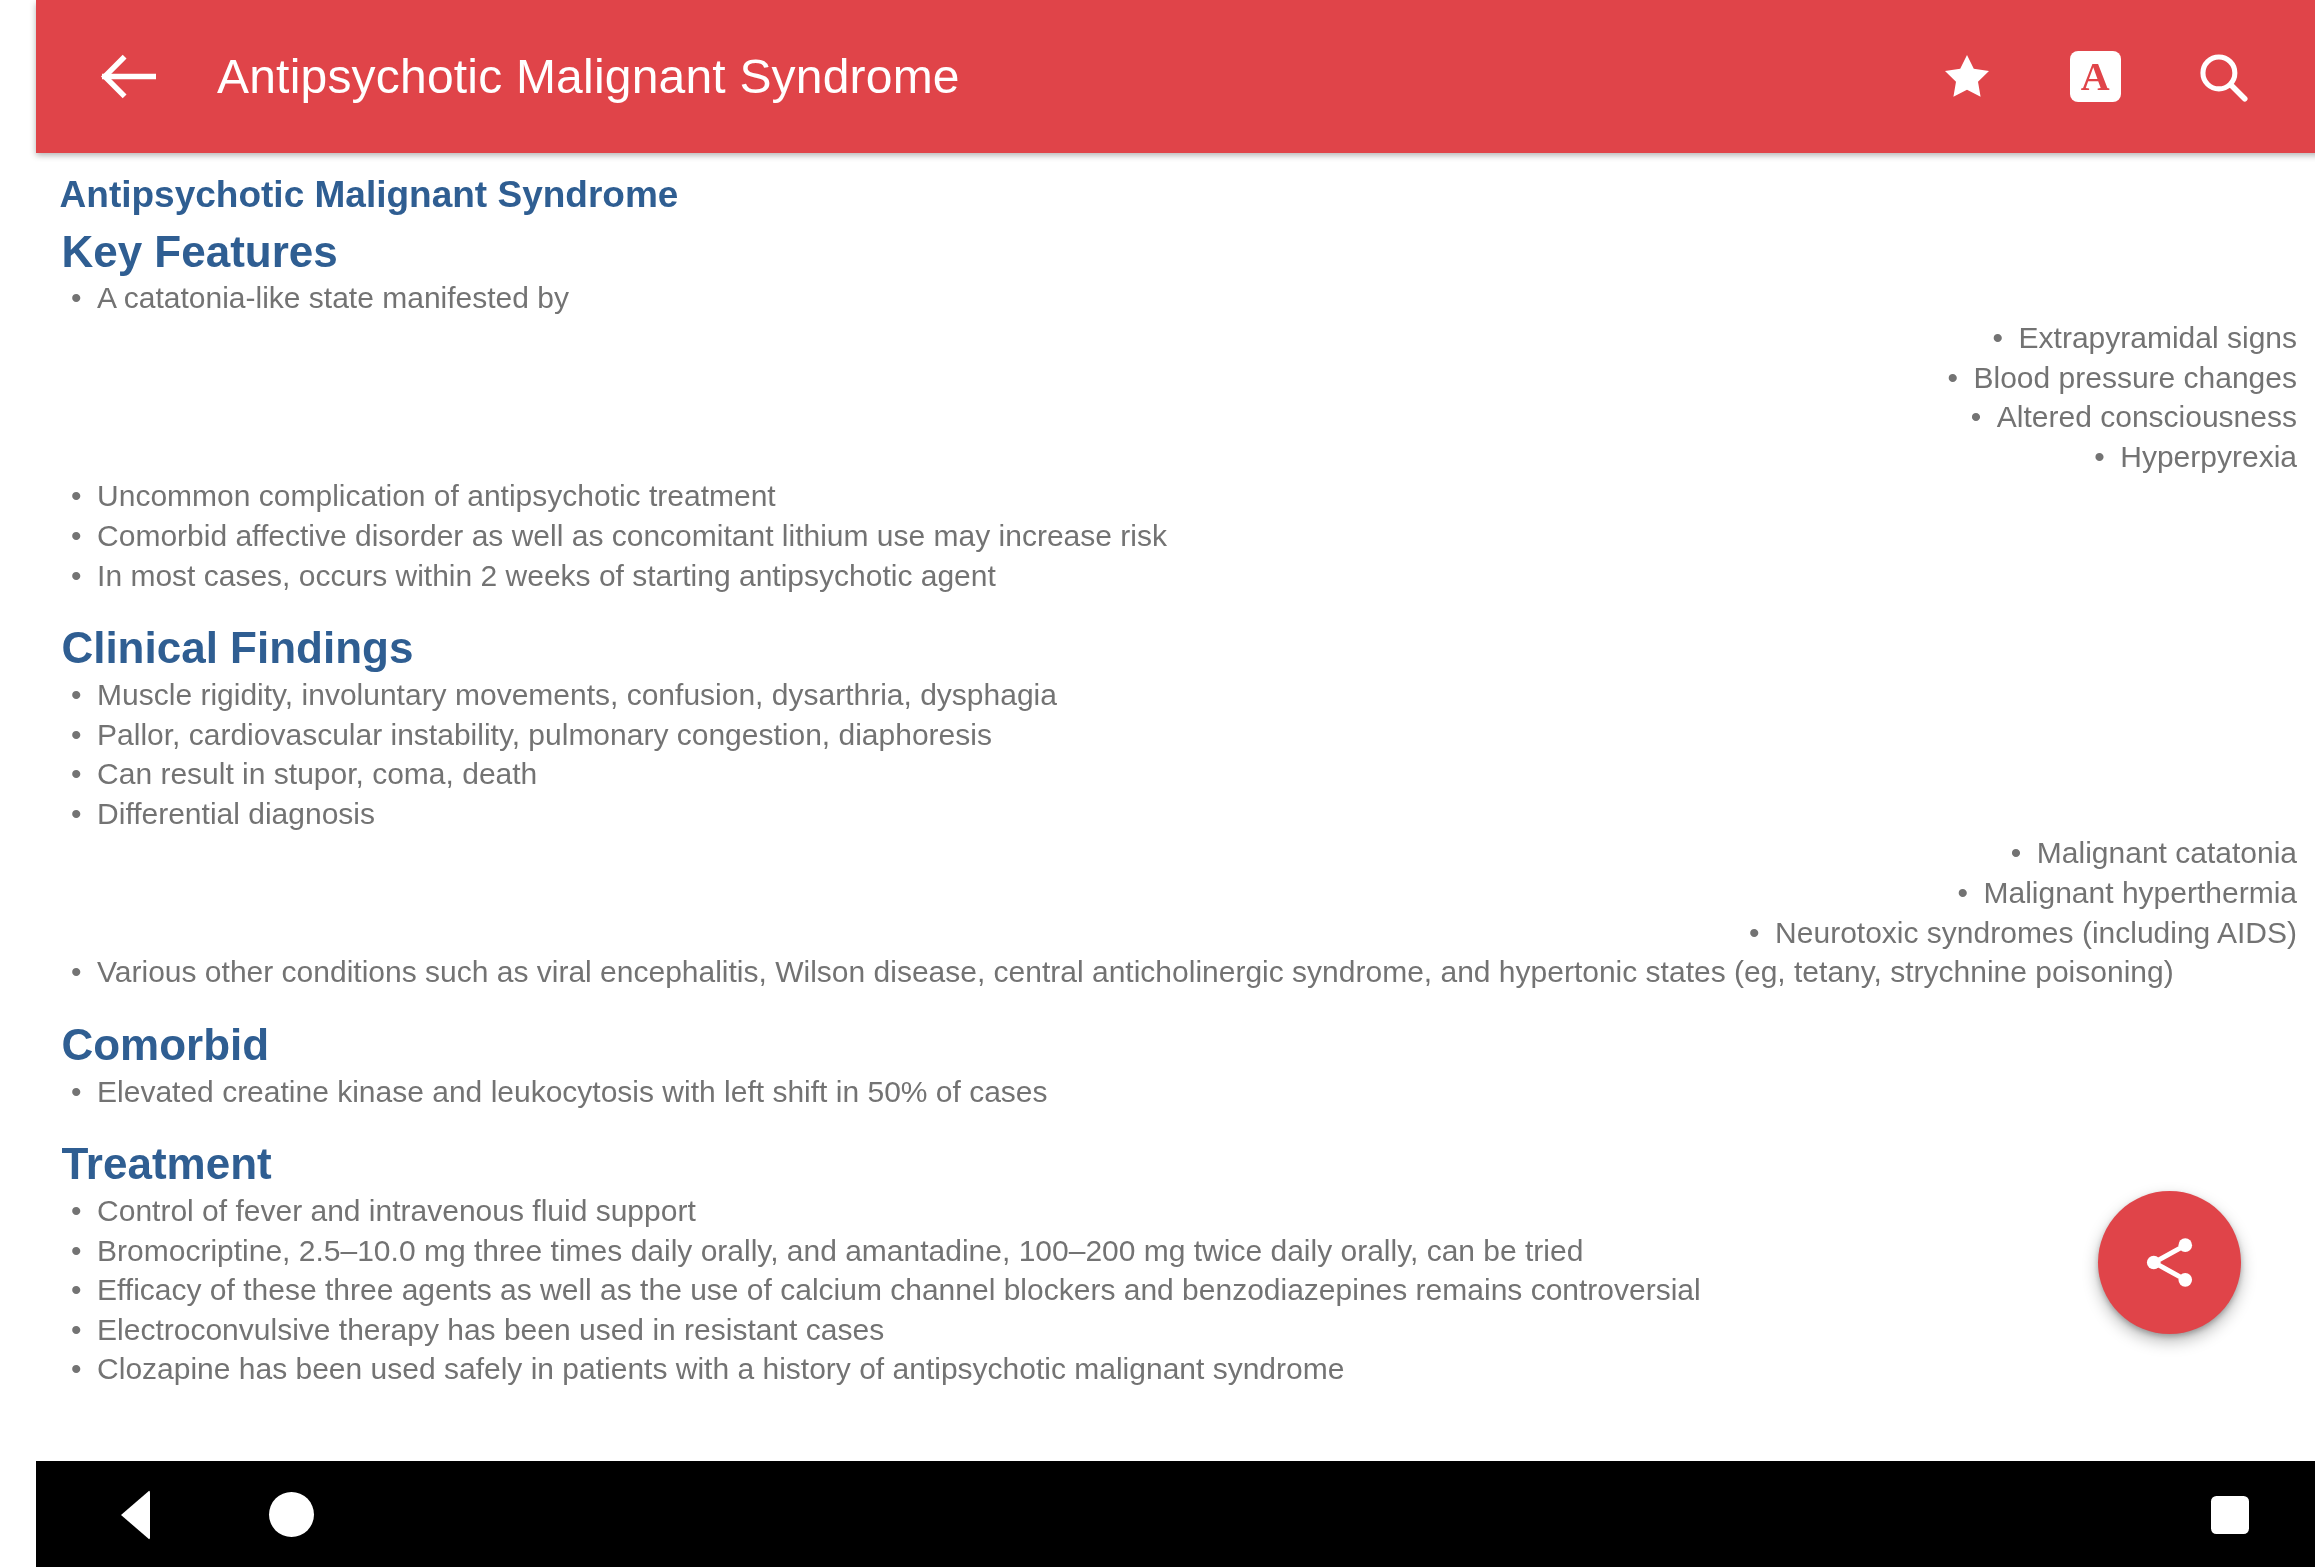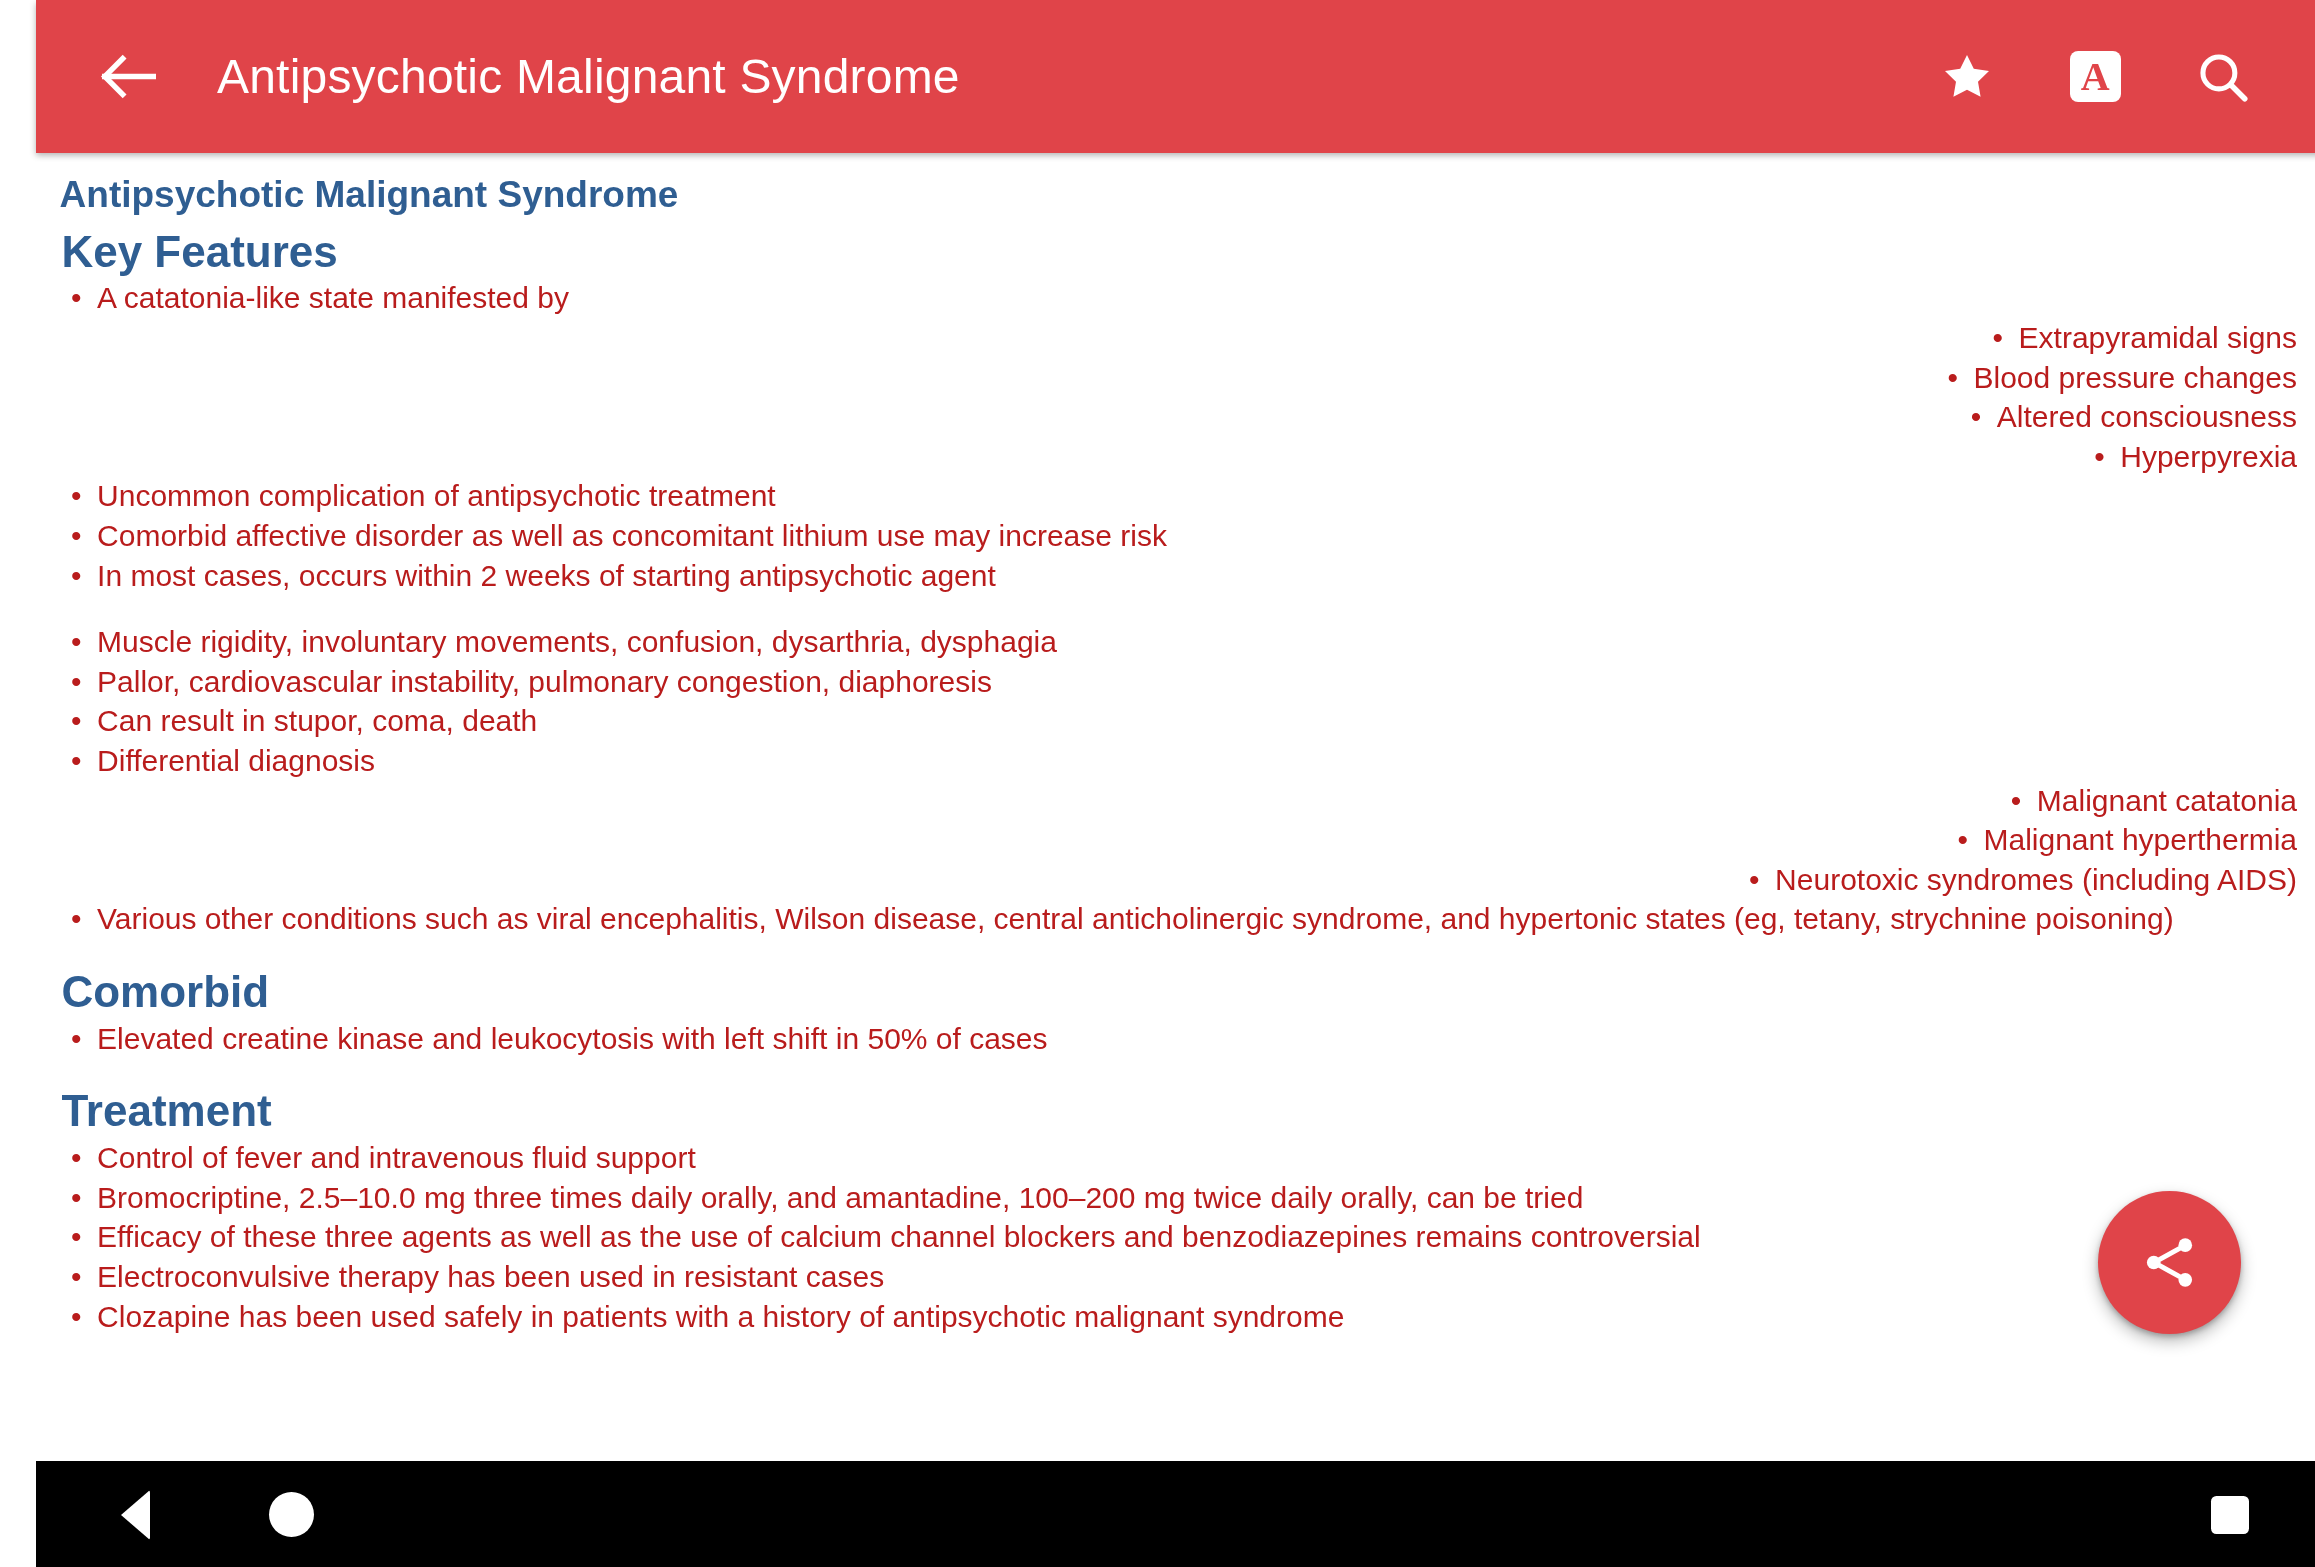--- a/index.html
+++ b/index.html
@@ -104,21 +104,21 @@
     font-size: 44px;
     font-weight: 700;
     line-height: 1.2;
     margin: 0;
     padding-left: 5.4px;
   }
   .section-gap {
     height: 27px;
   }
   .bullet {
-    color: #b91c1c;
+    color: #737373;
     font-size: 30px;
     line-height: 1.32;
     font-weight: 400;
     margin: 0;
     padding-left: 33px;
     text-indent: -18px;
     max-width: 2234px;
   }
   .bullet.sub {
     padding-left: 43px;
@@ -231,20 +231,21 @@
         <div class="section-head">Key Features</div>
         <div class="bullet"><span class="dot">• </span><span>A catatonia-like state manifested by</span></div>
         <div class="bullet sub"><span class="dot">• </span><span>Extrapyramidal signs</span></div>
         <div class="bullet sub"><span class="dot">• </span><span>Blood pressure changes</span></div>
         <div class="bullet sub"><span class="dot">• </span><span>Altered consciousness</span></div>
         <div class="bullet sub"><span class="dot">• </span><span>Hyperpyrexia</span></div>
         <div class="bullet"><span class="dot">• </span><span>Uncommon complication of antipsychotic treatment</span></div>
         <div class="bullet"><span class="dot">• </span><span>Comorbid affective disorder as well as concomitant lithium use may increase risk</span></div>
         <div class="bullet"><span class="dot">• </span><span>In most cases, occurs within 2 weeks of starting antipsychotic agent</span></div>
         <div class="section-gap"></div>
+        <div class="section-head">Clinical Findings</div>
         <div class="bullet"><span class="dot">• </span><span>Muscle rigidity, involuntary movements, confusion, dysarthria, dysphagia</span></div>
         <div class="bullet"><span class="dot">• </span><span>Pallor, cardiovascular instability, pulmonary congestion, diaphoresis</span></div>
         <div class="bullet"><span class="dot">• </span><span>Can result in stupor, coma, death</span></div>
         <div class="bullet"><span class="dot">• </span><span>Differential diagnosis</span></div>
         <div class="bullet sub"><span class="dot">• </span><span>Malignant catatonia</span></div>
         <div class="bullet sub"><span class="dot">• </span><span>Malignant hyperthermia</span></div>
         <div class="bullet sub"><span class="dot">• </span><span>Neurotoxic syndromes (including AIDS)</span></div>
         <div class="bullet"><span class="dot">• </span><span>Various other conditions such as viral encephalitis, Wilson disease, central anticholinergic syndrome, and hypertonic states (eg, tetany, strychnine poisoning)</span></div>
         <div class="section-gap"></div>
         <div class="section-head">Comorbid</div>

